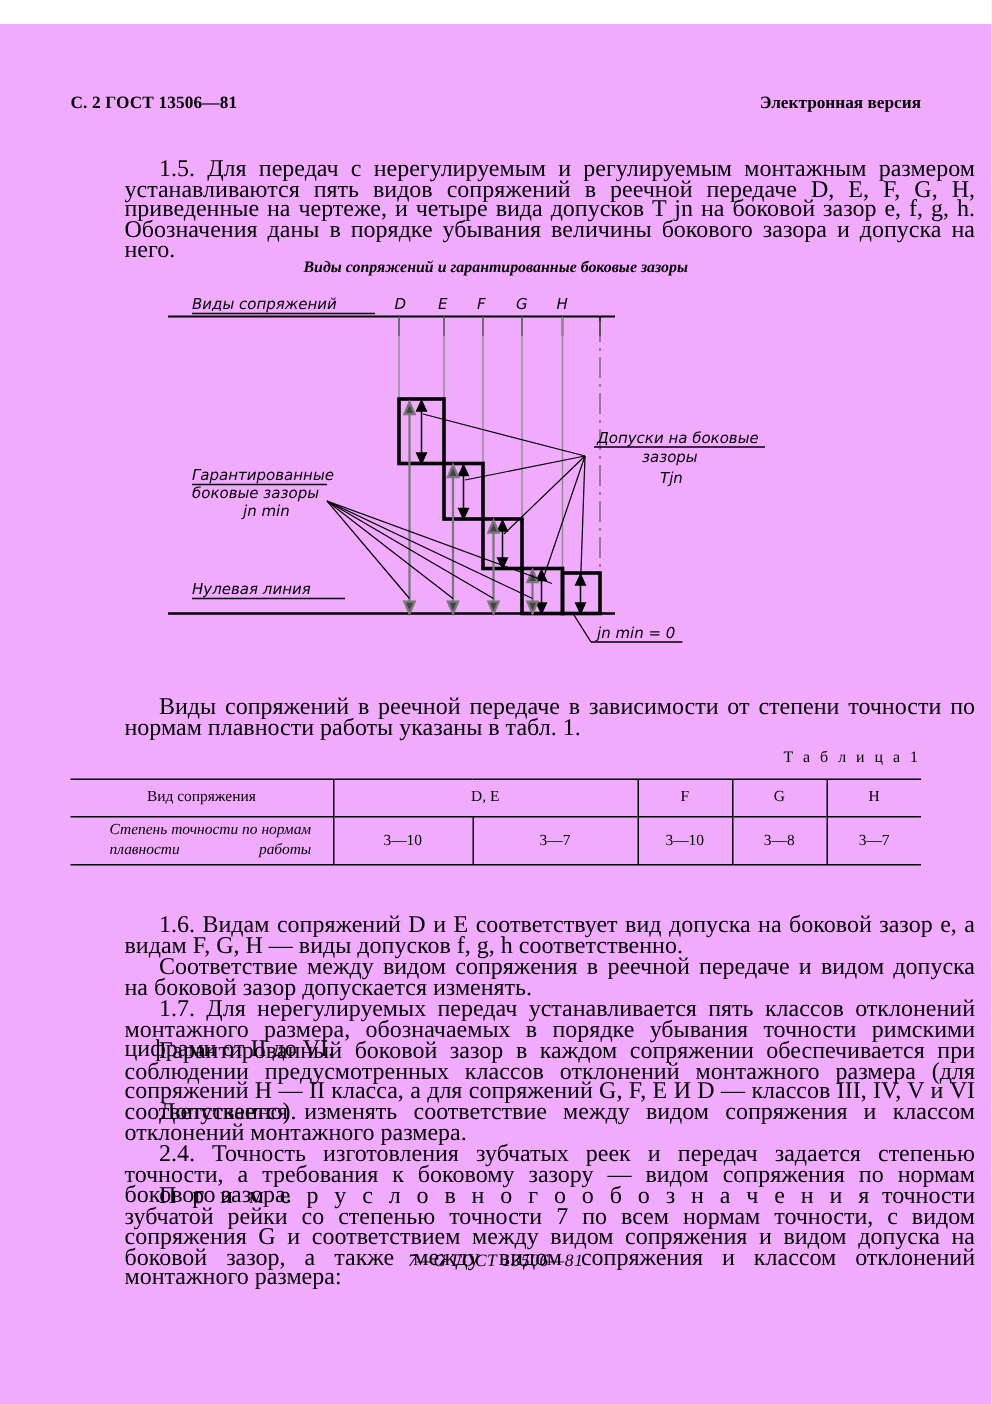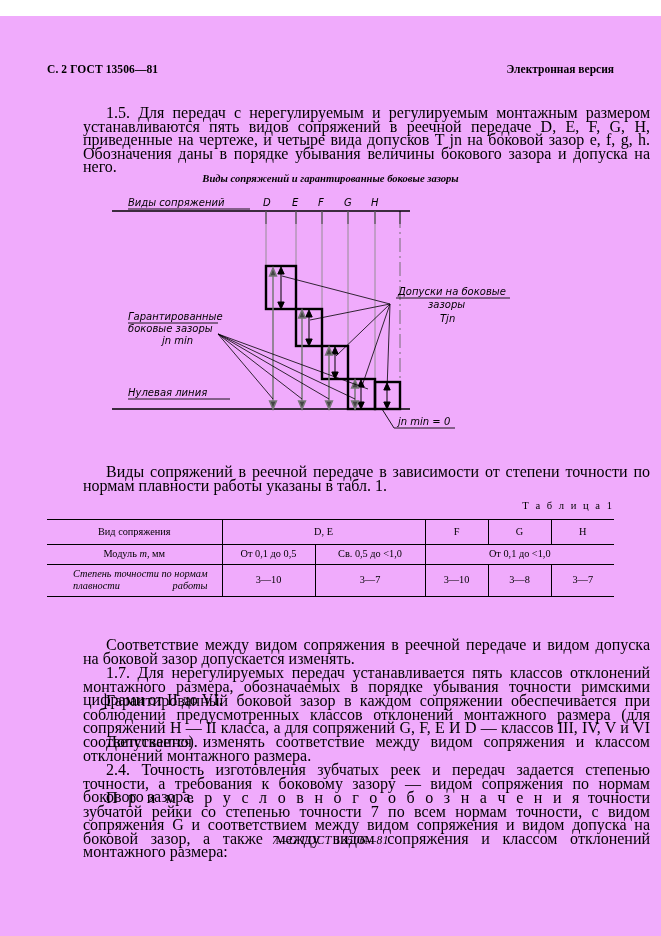--- a/index.html
+++ b/index.html
@@ -315,37 +315,34 @@
       <col style="width:63px">
     </colgroup>
     <tbody>
       <tr class="hdr r-top">
         <td class="first">Вид сопряжения</td>
         <td colspan="2">D, E</td>
         <td>F</td>
         <td>G</td>
         <td>H</td>
       </tr>
-      <tr class="r-mid">
-        <td class="first">Модуль <span class="ital">m</span>, мм</td>
-        <td>От 0,1 до 0,5</td>
-        <td>Св. 0,5 до &lt;1,0</td>
-        <td colspan="3">От 0,1 до &lt;1,0</td>
-      </tr>
       <tr class="r-mid r-last">
         <td class="first lbl-just">Степень точности по нормам плавности работы</td>
         <td>3—10</td>
         <td>3—7</td>
         <td>3—10</td>
         <td>3—8</td>
         <td>3—7</td>
       </tr>
     </tbody>
   </table>
 
+  <div class="para" style="top:594px;">
+    <span>1.6. Видам сопряжений D и E соответствует вид допуска на боковой зазор e, а видам F, G, H — виды допусков f, g, h соответственно.</span>
+  </div>
   <div class="para" style="top:622px;">
     <span>Соответствие между видом сопряжения в реечной передаче и видом допуска на боковой зазор допускается изменять.</span>
   </div>
   <div class="para" style="top:650px;">
     <span>1.7. Для нерегулируемых передач устанавливается пять классов отклонений монтажного размера, обозначаемых в порядке убывания точности римскими цифрами от II до VI.</span>
   </div>
   <div class="para" style="top:678px;">
     <span>Гарантированный боковой зазор в каждом сопряжении обеспечивается при соблюдении предусмотренных классов отклонений монтажного размера (для сопряжений H — II класса, а для сопряжений G, F, E И D — классов III, IV, V и VI соответственно).</span>
   </div>
   <div class="para" style="top:719px;">

